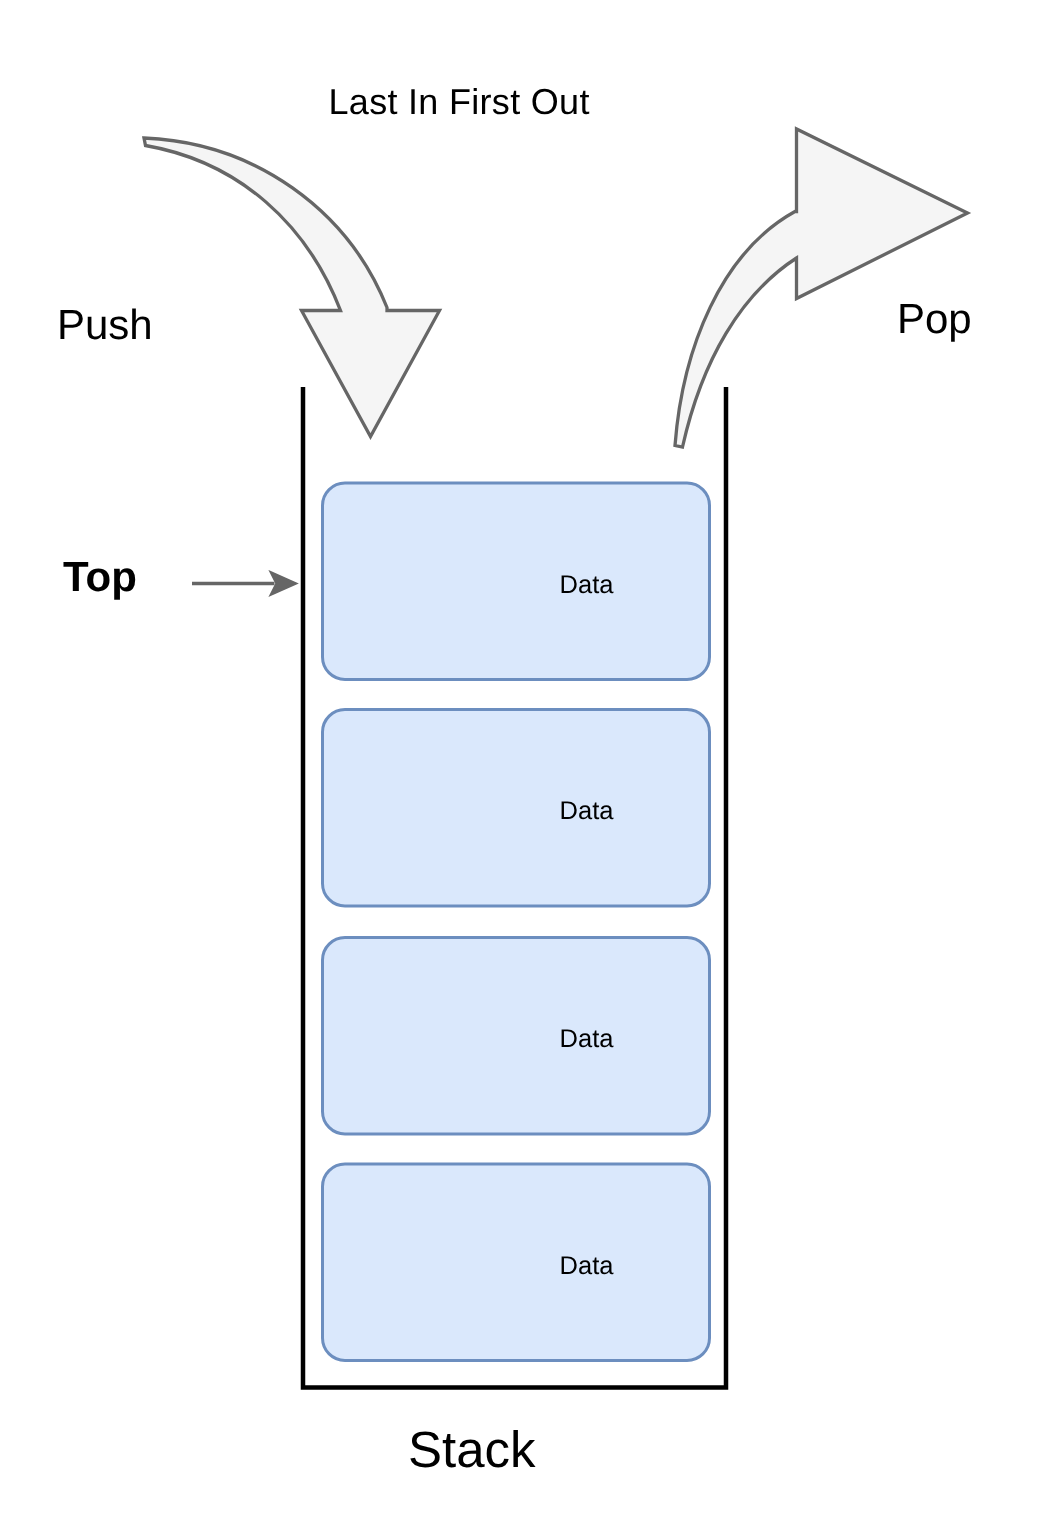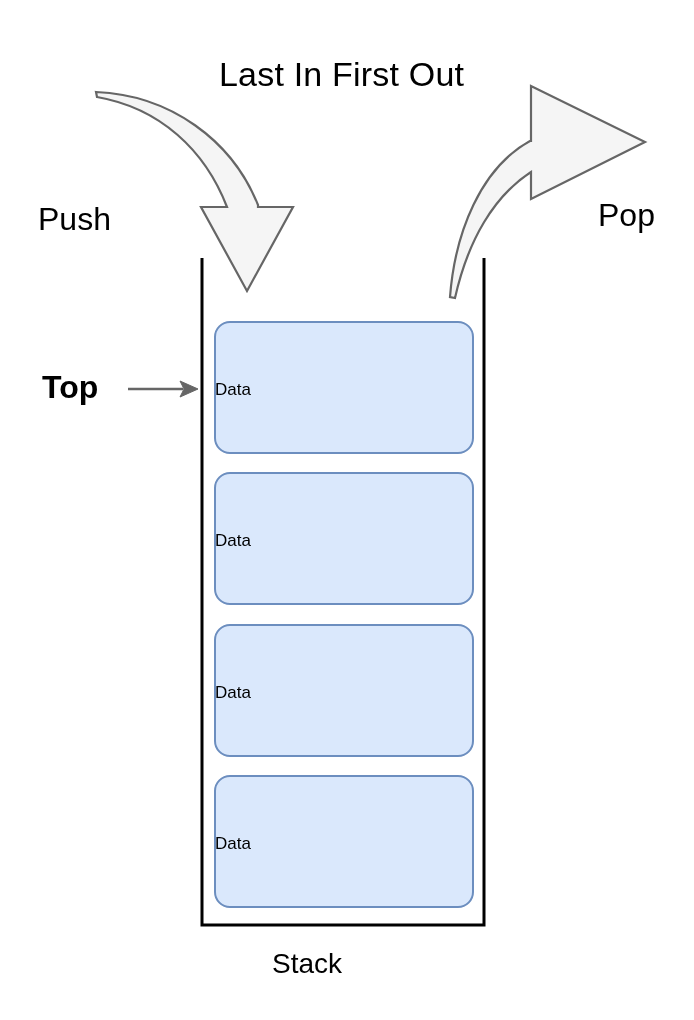--- a/index.html
+++ b/index.html
@@ -36,39 +36,40 @@
 
   
   .label {
     position: absolute;
     white-space: nowrap;
     line-height: 1;
     color: #000000;
   }
 
   .title-label {
-    font-size: 34px;
+    font-size: 24px;
     letter-spacing: 0.2px;
   }
 
   .side-label {
-    font-size: 32px;
+    font-size: 28px;
   }
 
   .bottom-label {
-    font-size: 28px;
+    font-size: 34px;
   }
 
   .box-label {
     position: absolute;
     font-size: 17px;
     color: #000000;
-    text-align: left;
+    text-align: center;
     white-space: nowrap;
     line-height: 1;
+    padding-left: 47px;
   }
 </style>
 </head>
 <body>
 
 <div id="diagram-root">
 
   <svg id="diagram-svg" viewBox="0 0 694 1020" xmlns="http://www.w3.org/2000/svg">
 
     <g>

